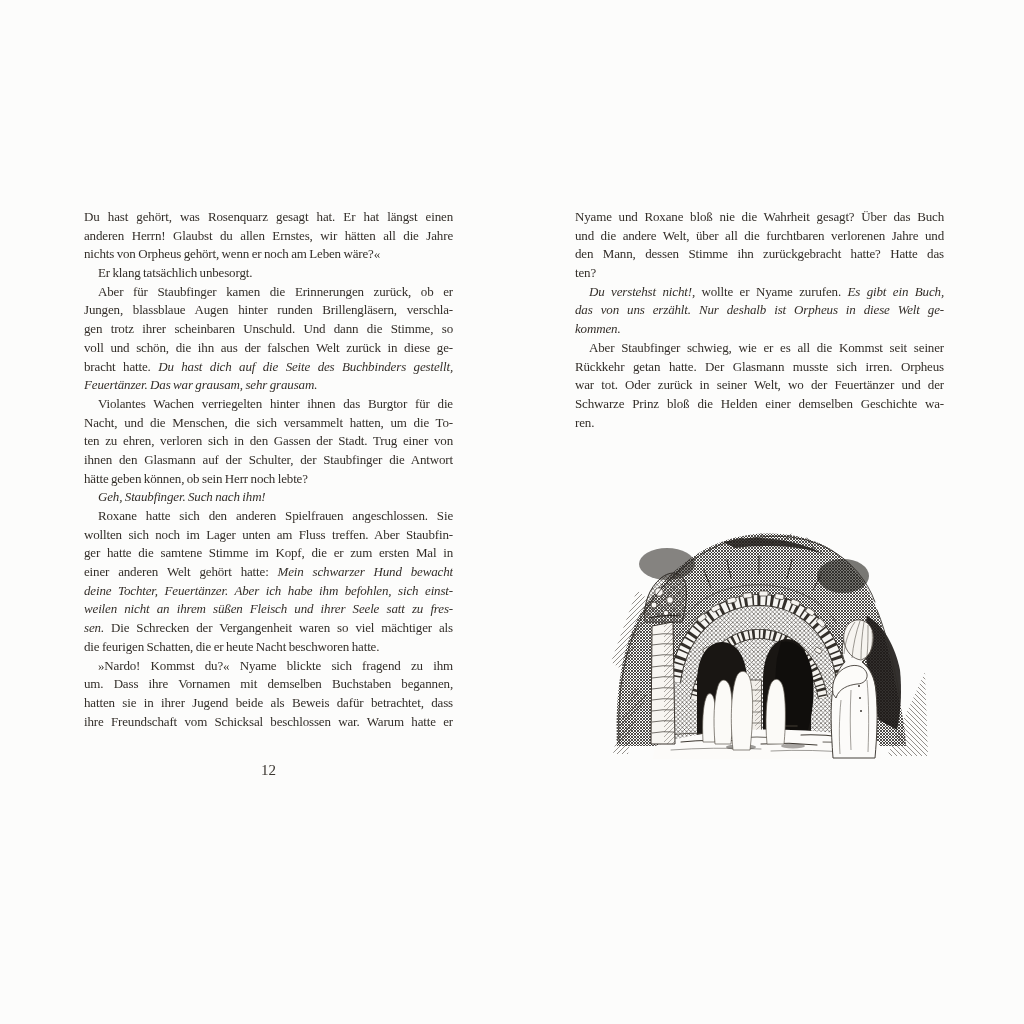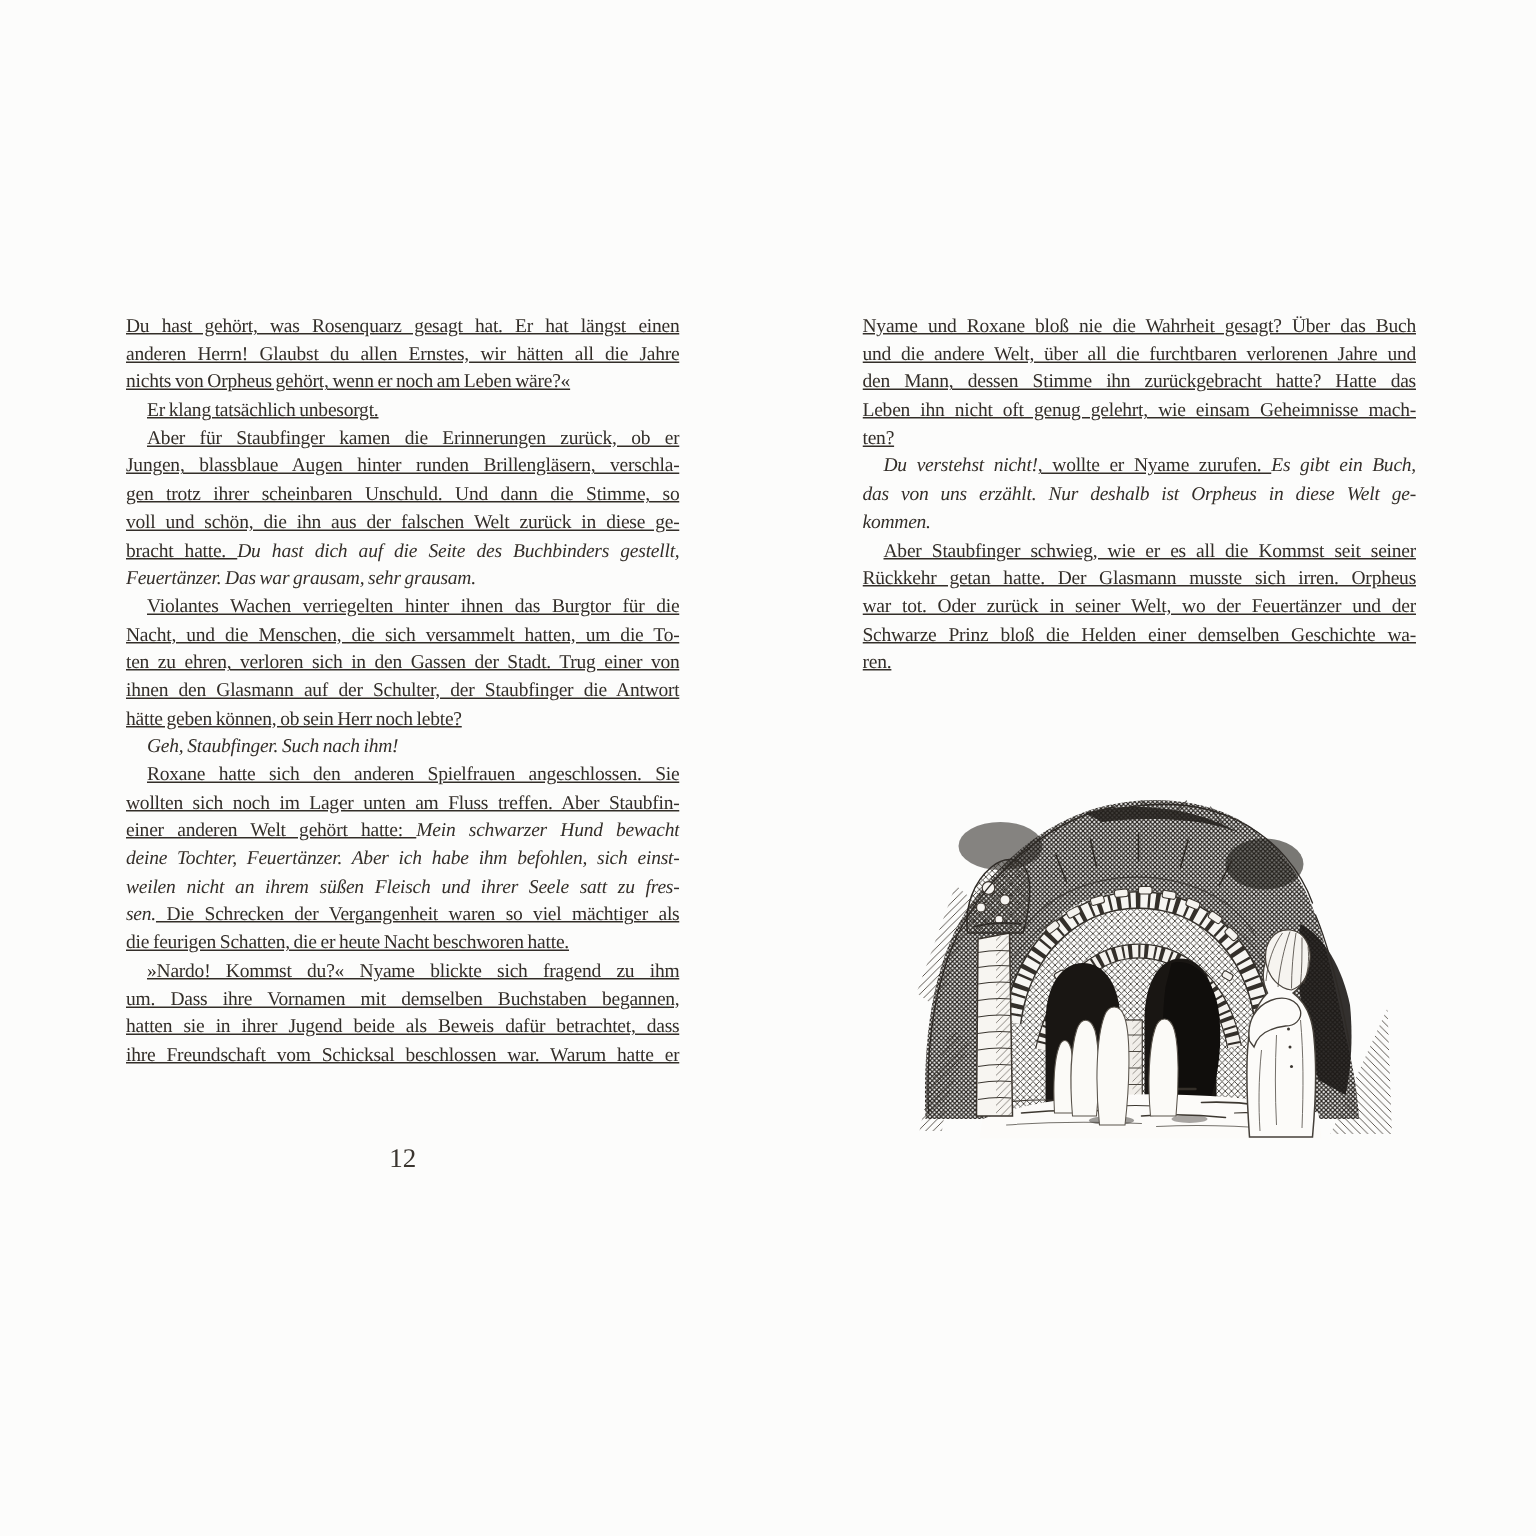--- a/index.html
+++ b/index.html
@@ -21,24 +21,24 @@
     text-align:justify;
     text-align-last:justify;
     letter-spacing:-0.15px;
     word-spacing:-0.6px;
     overflow:hidden;
     white-space:normal;
   }
   .line.last{text-align-last:left;}
   .ind{display:inline-block;width:14px;}
   .it{font-style:italic;margin-top:33px;}
-  .rm{font-style:normal;text-decoration:underline;}
+  .rm{font-style:normal;}
   .pagenum{
     position:absolute;top:762px;left:84px;width:369px;
-    text-align:center;font-size:18px;color:#3a352f;
+    text-align:center;font-size:15px;color:#3a352f;
   }
   #illustration{position:absolute;left:611px;top:530px;}
 </style>
 </head>
 <body>
 
 <div class="spread">
 
   <div class="col" id="col-left">
       <div class="line"><span class="rm">Du hast gehört, was Rosenquarz gesagt hat. Er hat längst einen</span></div>
@@ -52,38 +52,38 @@
       <div class="line"><span class="rm">bracht hatte. </span><span class="it">Du hast dich auf die Seite des Buchbinders gestellt,</span></div>
       <div class="line last"><span class="it">Feuertänzer. Das war grausam, sehr grausam.</span></div>
       <div class="line"><span class="ind"></span><span class="rm">Violantes Wachen verriegelten hinter ihnen das Burgtor für die</span></div>
       <div class="line"><span class="rm">Nacht, und die Menschen, die sich versammelt hatten, um die To-</span></div>
       <div class="line"><span class="rm">ten zu ehren, verloren sich in den Gassen der Stadt. Trug einer von</span></div>
       <div class="line"><span class="rm">ihnen den Glasmann auf der Schulter, der Staubfinger die Antwort</span></div>
       <div class="line last"><span class="rm">hätte geben können, ob sein Herr noch lebte?</span></div>
       <div class="line last"><span class="ind"></span><span class="it">Geh, Staubfinger. Such nach ihm!</span></div>
       <div class="line"><span class="ind"></span><span class="rm">Roxane hatte sich den anderen Spielfrauen angeschlossen. Sie</span></div>
       <div class="line"><span class="rm">wollten sich noch im Lager unten am Fluss treffen. Aber Staubfin-</span></div>
+      <div class="line"><span class="rm">ger hatte die samtene Stimme im Kopf, die er zum ersten Mal in</span></div>
       <div class="line"><span class="rm">einer anderen Welt gehört hatte: </span><span class="it">Mein schwarzer Hund bewacht</span></div>
       <div class="line"><span class="it">deine Tochter, Feuertänzer. Aber ich habe ihm befohlen, sich einst-</span></div>
       <div class="line"><span class="it">weilen nicht an ihrem süßen Fleisch und ihrer Seele satt zu fres-</span></div>
       <div class="line"><span class="it">sen.</span><span class="rm"> Die Schrecken der Vergangenheit waren so viel mächtiger als</span></div>
       <div class="line last"><span class="rm">die feurigen Schatten, die er heute Nacht beschworen hatte.</span></div>
       <div class="line"><span class="ind"></span><span class="rm">»Nardo! Kommst du?« Nyame blickte sich fragend zu ihm</span></div>
       <div class="line"><span class="rm">um. Dass ihre Vornamen mit demselben Buchstaben begannen,</span></div>
       <div class="line"><span class="rm">hatten sie in ihrer Jugend beide als Beweis dafür betrachtet, dass</span></div>
       <div class="line"><span class="rm">ihre Freundschaft vom Schicksal beschlossen war. Warum hatte er</span></div>
     </div>
 
   <div class="pagenum">12</div>
 
   <div class="col" id="col-right">
       <div class="line"><span class="rm">Nyame und Roxane bloß nie die Wahrheit gesagt? Über das Buch</span></div>
       <div class="line"><span class="rm">und die andere Welt, über all die furchtbaren verlorenen Jahre und</span></div>
       <div class="line"><span class="rm">den Mann, dessen Stimme ihn zurückgebracht hatte? Hatte das</span></div>
-      <div class="line"><span class="rm">Leben ihn nicht oft genug gelehrt, wie einsam Geheimnisse mach-</span></div>
       <div class="line last"><span class="rm">ten?</span></div>
       <div class="line"><span class="ind"></span><span class="it">Du verstehst nicht!</span><span class="rm">, wollte er Nyame zurufen. </span><span class="it">Es gibt ein Buch,</span></div>
       <div class="line"><span class="it">das von uns erzählt. Nur deshalb ist Orpheus in diese Welt ge-</span></div>
       <div class="line last"><span class="it">kommen.</span></div>
       <div class="line"><span class="ind"></span><span class="rm">Aber Staubfinger schwieg, wie er es all die Kommst seit seiner</span></div>
       <div class="line"><span class="rm">Rückkehr getan hatte. Der Glasmann musste sich irren. Orpheus</span></div>
       <div class="line"><span class="rm">war tot. Oder zurück in seiner Welt, wo der Feuertänzer und der</span></div>
       <div class="line"><span class="rm">Schwarze Prinz bloß die Helden einer demselben Geschichte wa-</span></div>
       <div class="line last"><span class="rm">ren.</span></div>
     </div>

